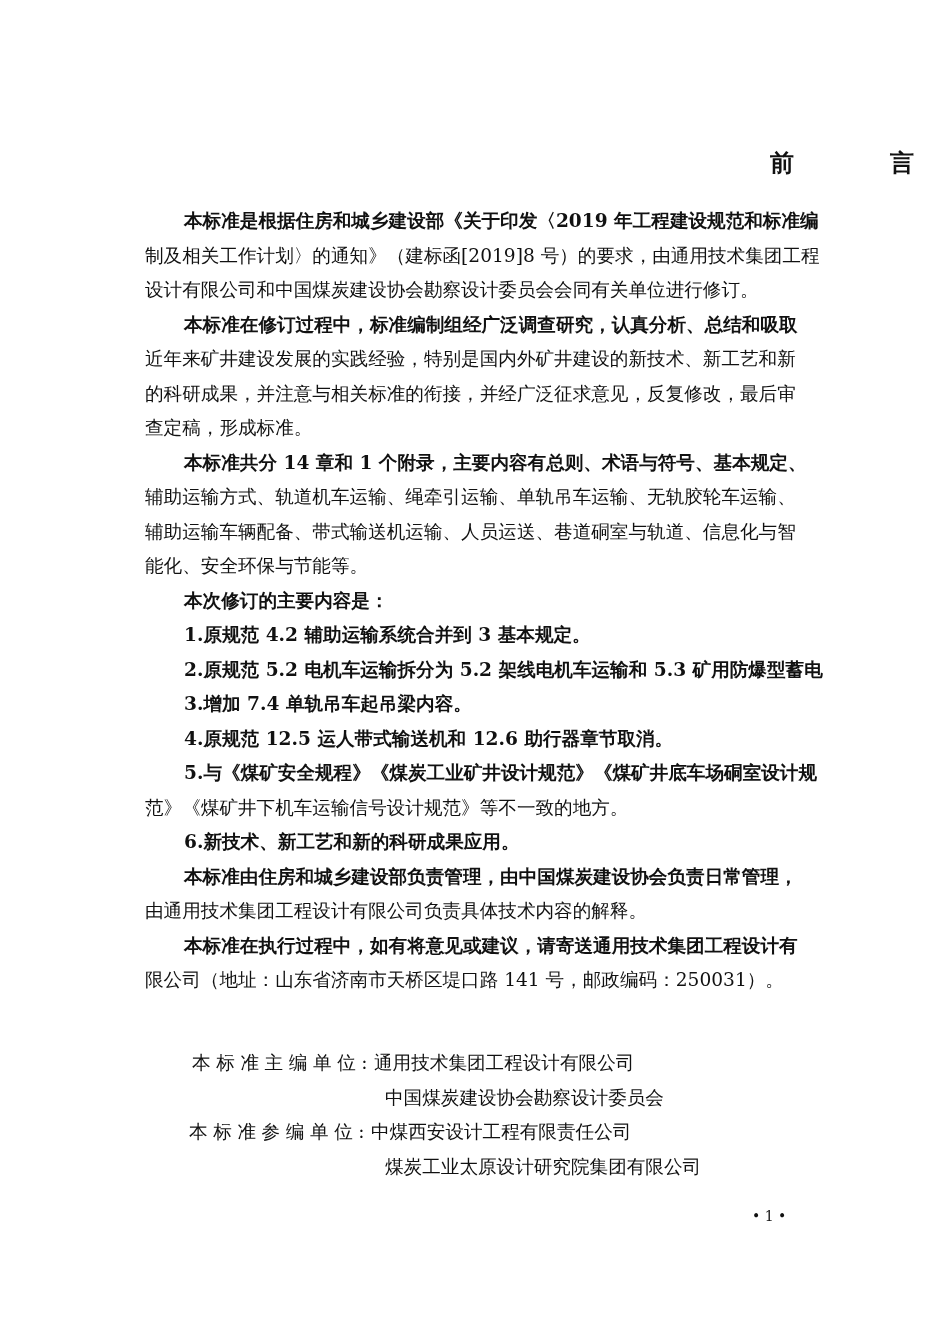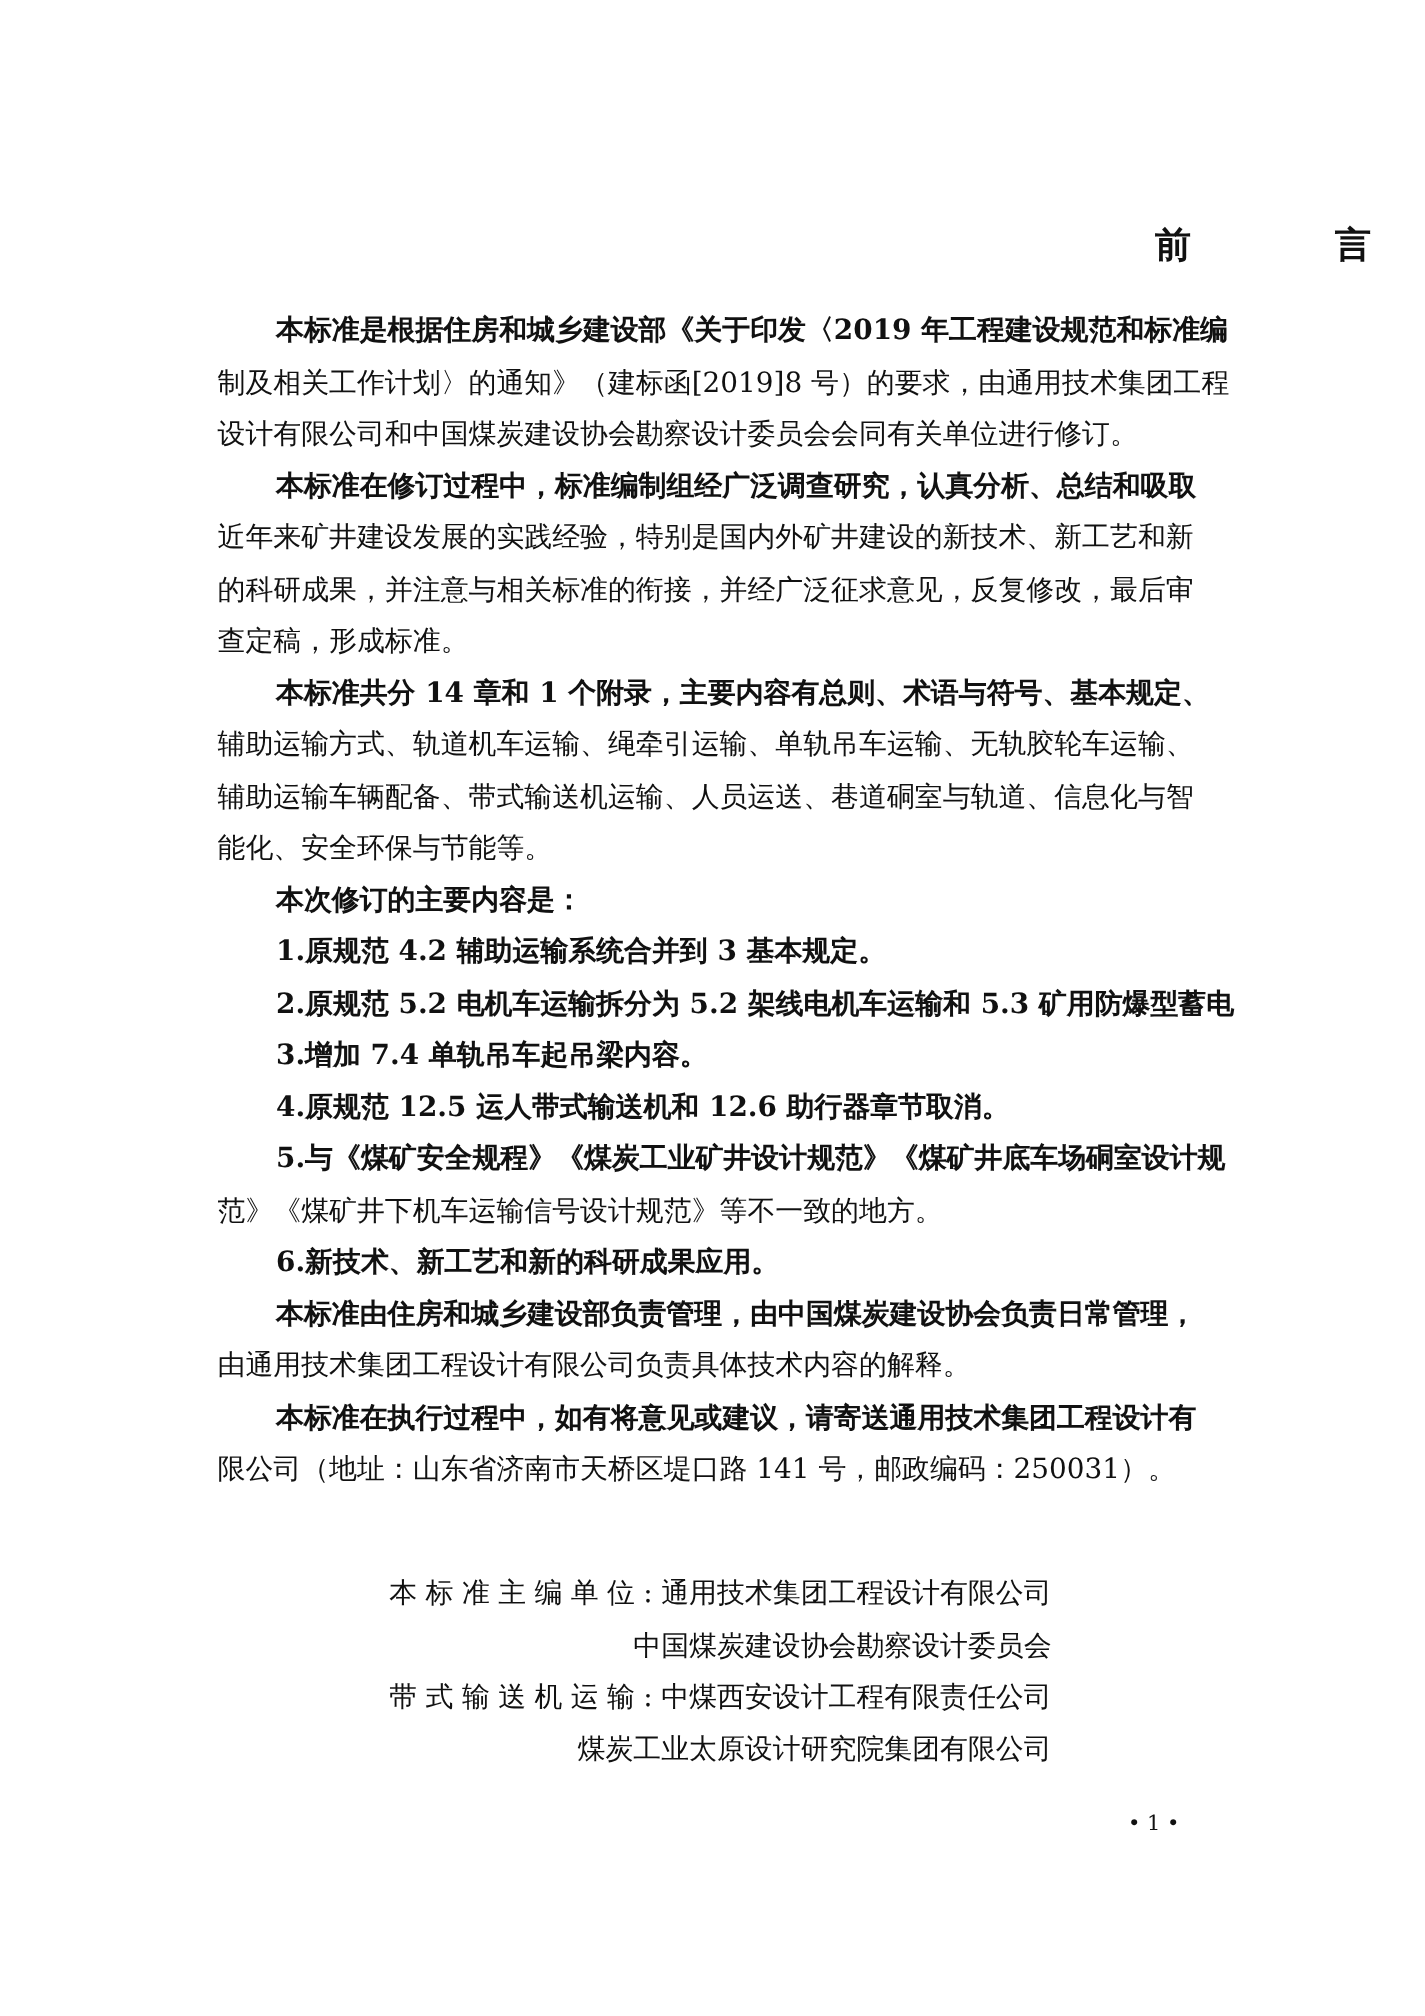--- a/index.html
+++ b/index.html
@@ -46,21 +46,20 @@
       white-space: nowrap;
       height: 34.5px;
     }
     .indent { padding-left: 39px; font-weight: bold; }
     .units {
       position: absolute;
       left: 192px;
       top: 1046px;
       font-size: 18.6px;
       line-height: 34.5px;
-      text-align: right;
     }
     .unit-row { display: block; white-space: nowrap; height: 34.5px; }
     .unit-label { display: inline-block; width: 182px; letter-spacing: 5.6px; }
     .unit-cont { padding-left: 193px; font-family: Liberation Serif, serif; }
     .unit-row.alt .unit-label { margin-left: -3px; }
     .page-num {
       position: absolute;
       left: 752px;
       top: 1206px;
       font-size: 14px;
@@ -107,19 +106,19 @@
     <span class="line indent">本标准在执行过程中，如有将意见或建议，请寄送通用技术集团工程设计有</span>
     <span class="line">限公司（地址：山东省济南市天桥区堤口路 141 号，邮政编码：250031）。</span>
   </div>
 
   <div class="units">
     <span class="unit-row">
       <span class="unit-label">本标准主编单位:</span><span>通用技术集团工程设计有限公司</span>
     </span>
     <span class="unit-row unit-cont">中国煤炭建设协会勘察设计委员会</span>
     <span class="unit-row alt">
-      <span class="unit-label">带式输送机运输:</span><span>中煤西安设计工程有限责任公司</span>
+      <span class="unit-label">本标准参编单位:</span><span>中煤西安设计工程有限责任公司</span>
     </span>
     <span class="unit-row unit-cont">煤炭工业太原设计研究院集团有限公司</span>
   </div>
 
   <div class="page-num">• 1 •</div>
 </div>
 
 </body></html>

